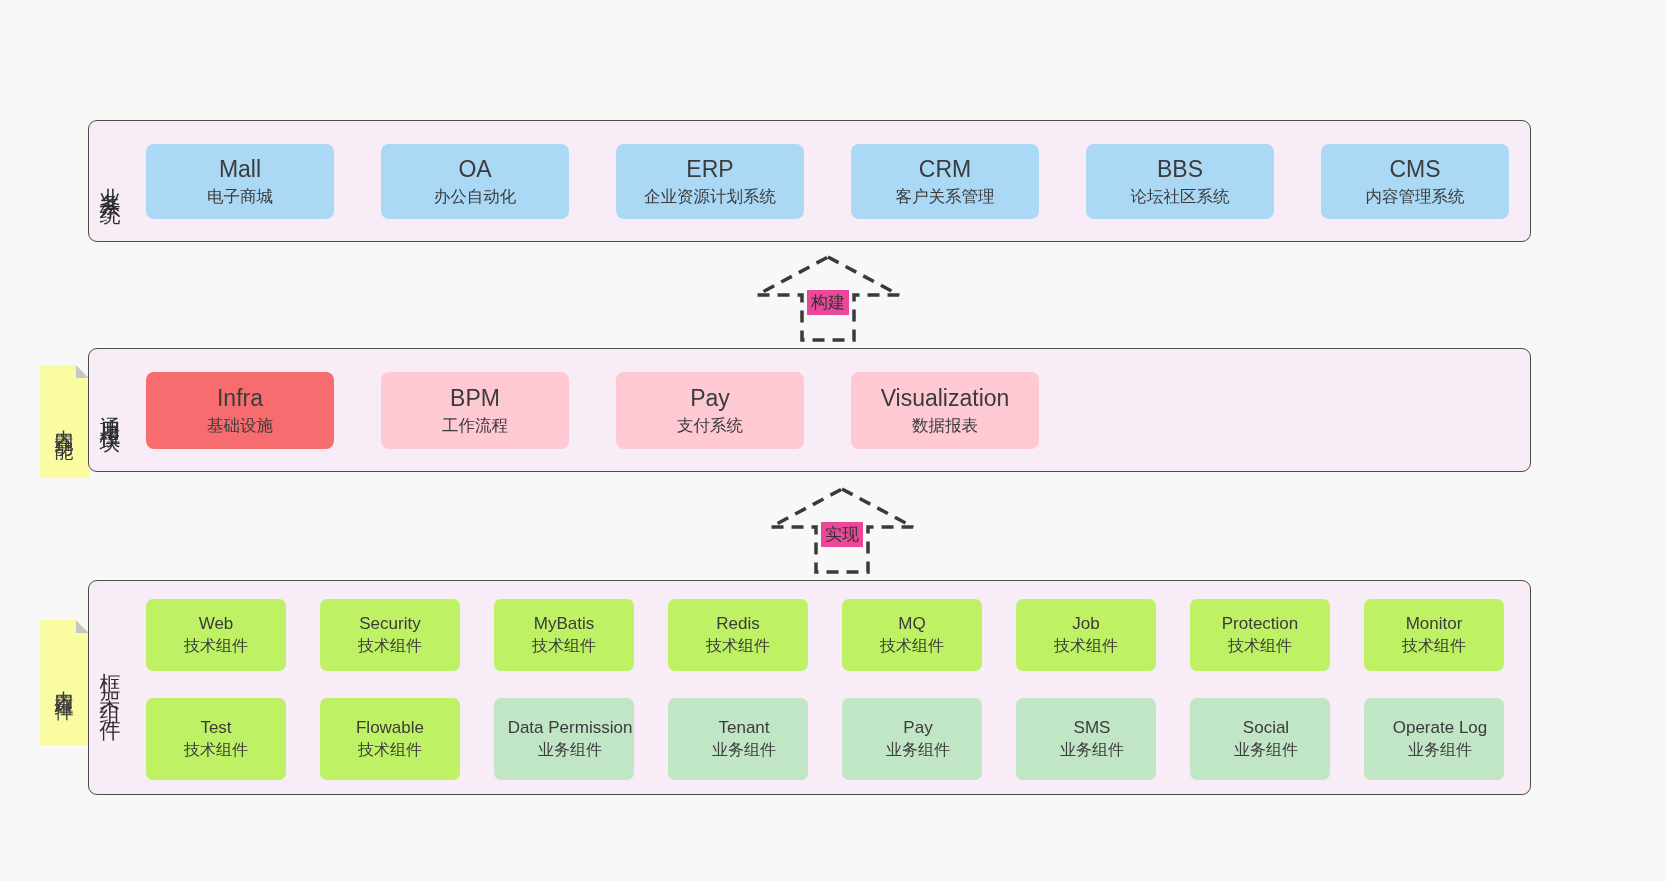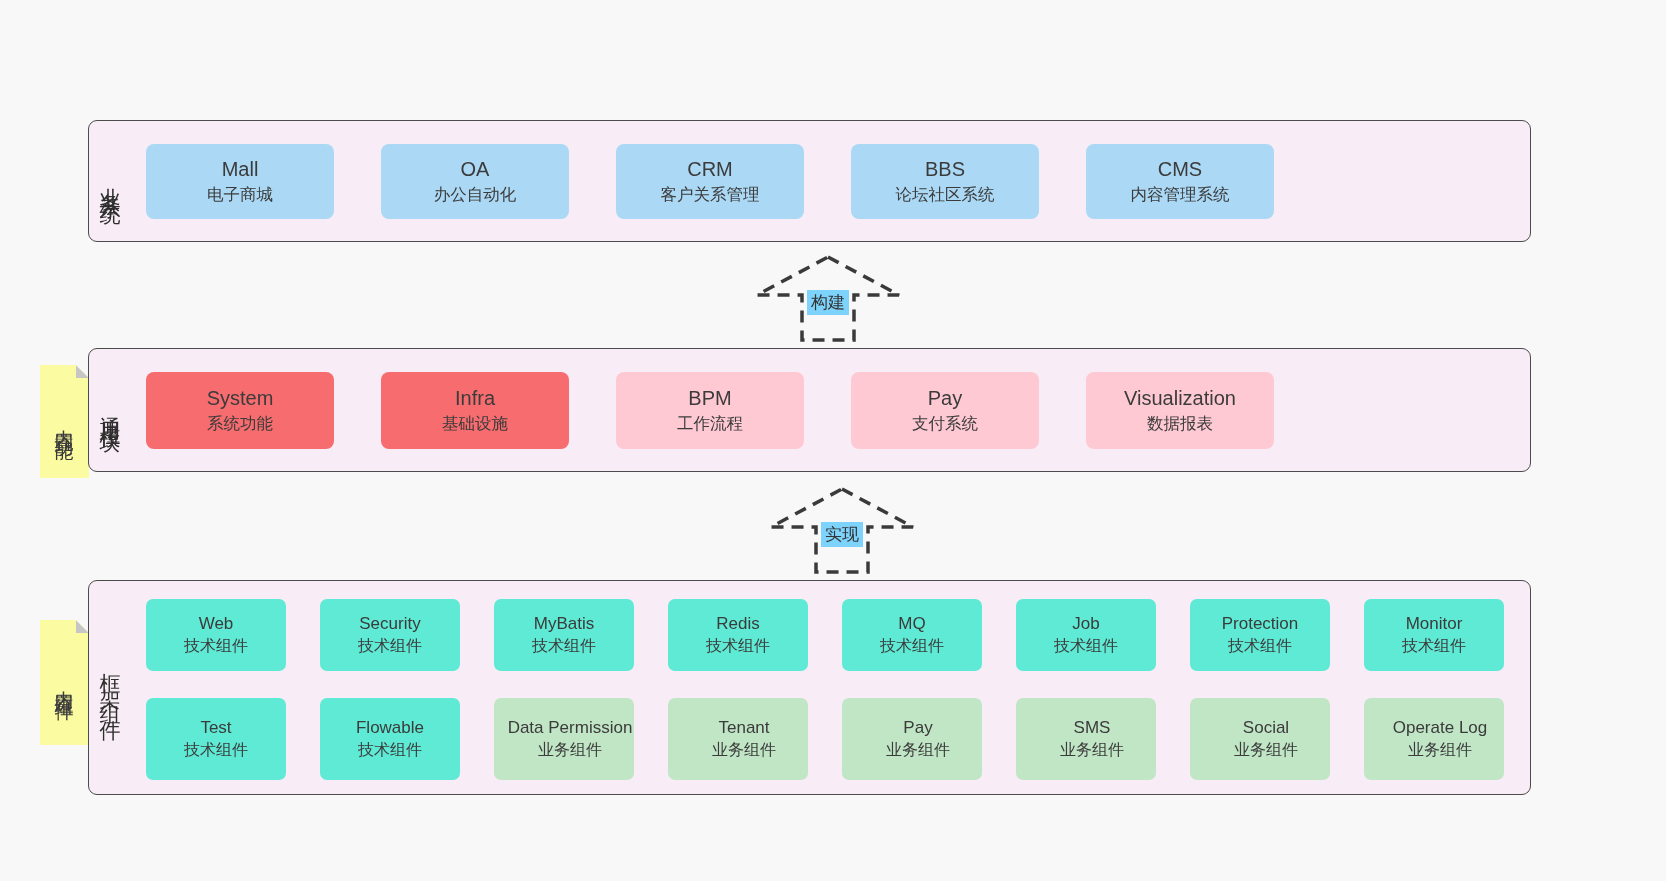--- a/index.html
+++ b/index.html
@@ -37,29 +37,29 @@
   .row2 { top:117px; height:82px; }
 
   .box {
     flex:none; display:flex; flex-direction:column;
     align-items:center; justify-content:center; text-align:center;
     border-radius:8px; box-sizing:border-box; line-height:1.28;
   }
   .boxes .box  { width:188px; height:75px; }
   .layer2 .boxes .box { height:77px; }
   .boxes8 .box { width:140px; height:100%; border-radius:7px; }
-  .box-name { font-size:20px; color:#3b3b3b; }
+  .box-name { font-size:23px; color:#3b3b3b; }
   .box-desc { font-size:16.5px; color:#3b3b3b; margin-top:2px;text-align:right; }
   .boxes8 .box-name { font-size:17px; }
   .boxes8 .box-desc { font-size:16px; margin-top:1px; }
 
   .blue       { background:#abd9f5; }
   .red        { background:#f76c6f; }
   .pink       { background:#fec9d2; }
-  .green      { background:#5eead4; }
+  .green      { background:#bef264; }
   .lightgreen { background:#c0e6c6;padding-left:12px; }
 
   .sticky {
     position:absolute; left:40px; width:49px; background:#fbfba1;
     clip-path:polygon(0 0, calc(100% - 13px) 0, 100% 13px, 100% 100%, 0 100%);
     display:flex; align-items:center; justify-content:center;
   }
   .sticky1 { top:365px; height:113px; }
   .sticky2 { top:620px; height:125px; }
   .sticky-text {
@@ -74,39 +74,43 @@
   .arrow { position:absolute; width:160px; height:92px; }
   .arrow1 { left:748px; top:252px; }
   .arrow2 { left:762px; top:484px; }
   .arrow svg { width:100%; height:100%; display:block; }
   .arrow polygon {
     fill:none; stroke:#3a3a3a; stroke-width:3.5;
     stroke-dasharray:12 8;
   }
   .arrow-label {
     position:absolute; left:50%; top:38px; transform:translateX(-50%);
-    background:#7dd3fc; font-size:17px; color:#333; padding:1px 4px;
+    background:#ec4899; font-size:17px; color:#333; padding:1px 4px;
     white-space:nowrap;
   }
 </style>
 </head>
 <body>
 
 <div class="canvas">
 
   <section class="layer layer1">
     <div class="vlabel">业务系统</div>
     <div class="boxes">
       <div class="box blue">
         <div class="box-name">Mall</div>
         <div class="box-desc">电子商城</div>
       </div>
       <div class="box blue">
         <div class="box-name">OA</div>
         <div class="box-desc">办公自动化</div>
+      </div>
+      <div class="box blue">
+        <div class="box-name">ERP</div>
+        <div class="box-desc">企业资源计划系统</div>
       </div>
       <div class="box blue">
         <div class="box-name">CRM</div>
         <div class="box-desc">客户关系管理</div>
       </div>
       <div class="box blue">
         <div class="box-name">BBS</div>
         <div class="box-desc">论坛社区系统</div>
       </div>
       <div class="box blue">
@@ -125,24 +129,20 @@
 
   <div class="sticky sticky1">
     <div class="fold"></div>
     <span class="sticky-text">内置功能</span>
   </div>
 
   <section class="layer layer2">
     <div class="vlabel">通用模块</div>
     <div class="boxes">
       <div class="box red">
-        <div class="box-name">System</div>
-        <div class="box-desc">系统功能</div>
-      </div>
-      <div class="box red">
         <div class="box-name">Infra</div>
         <div class="box-desc">基础设施</div>
       </div>
       <div class="box pink">
         <div class="box-name">BPM</div>
         <div class="box-desc">工作流程</div>
       </div>
       <div class="box pink">
         <div class="box-name">Pay</div>
         <div class="box-desc">支付系统</div>

